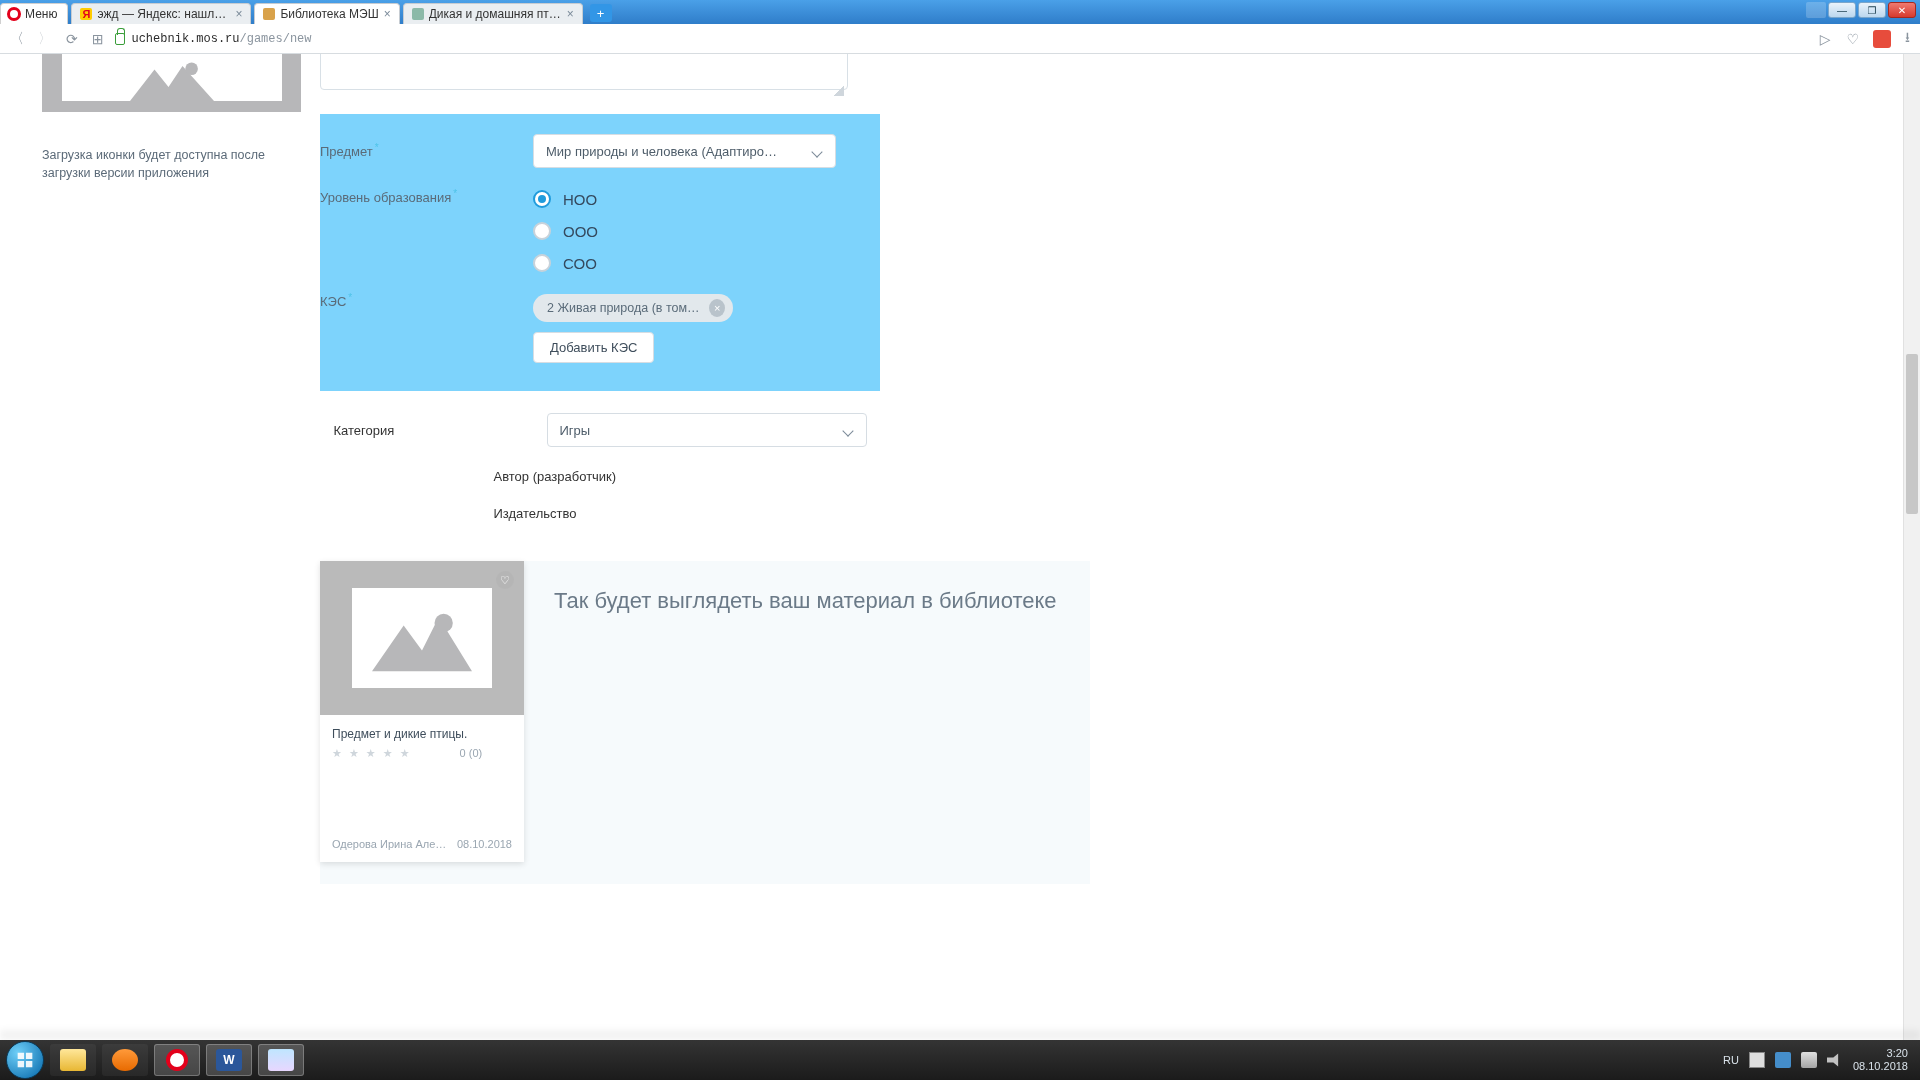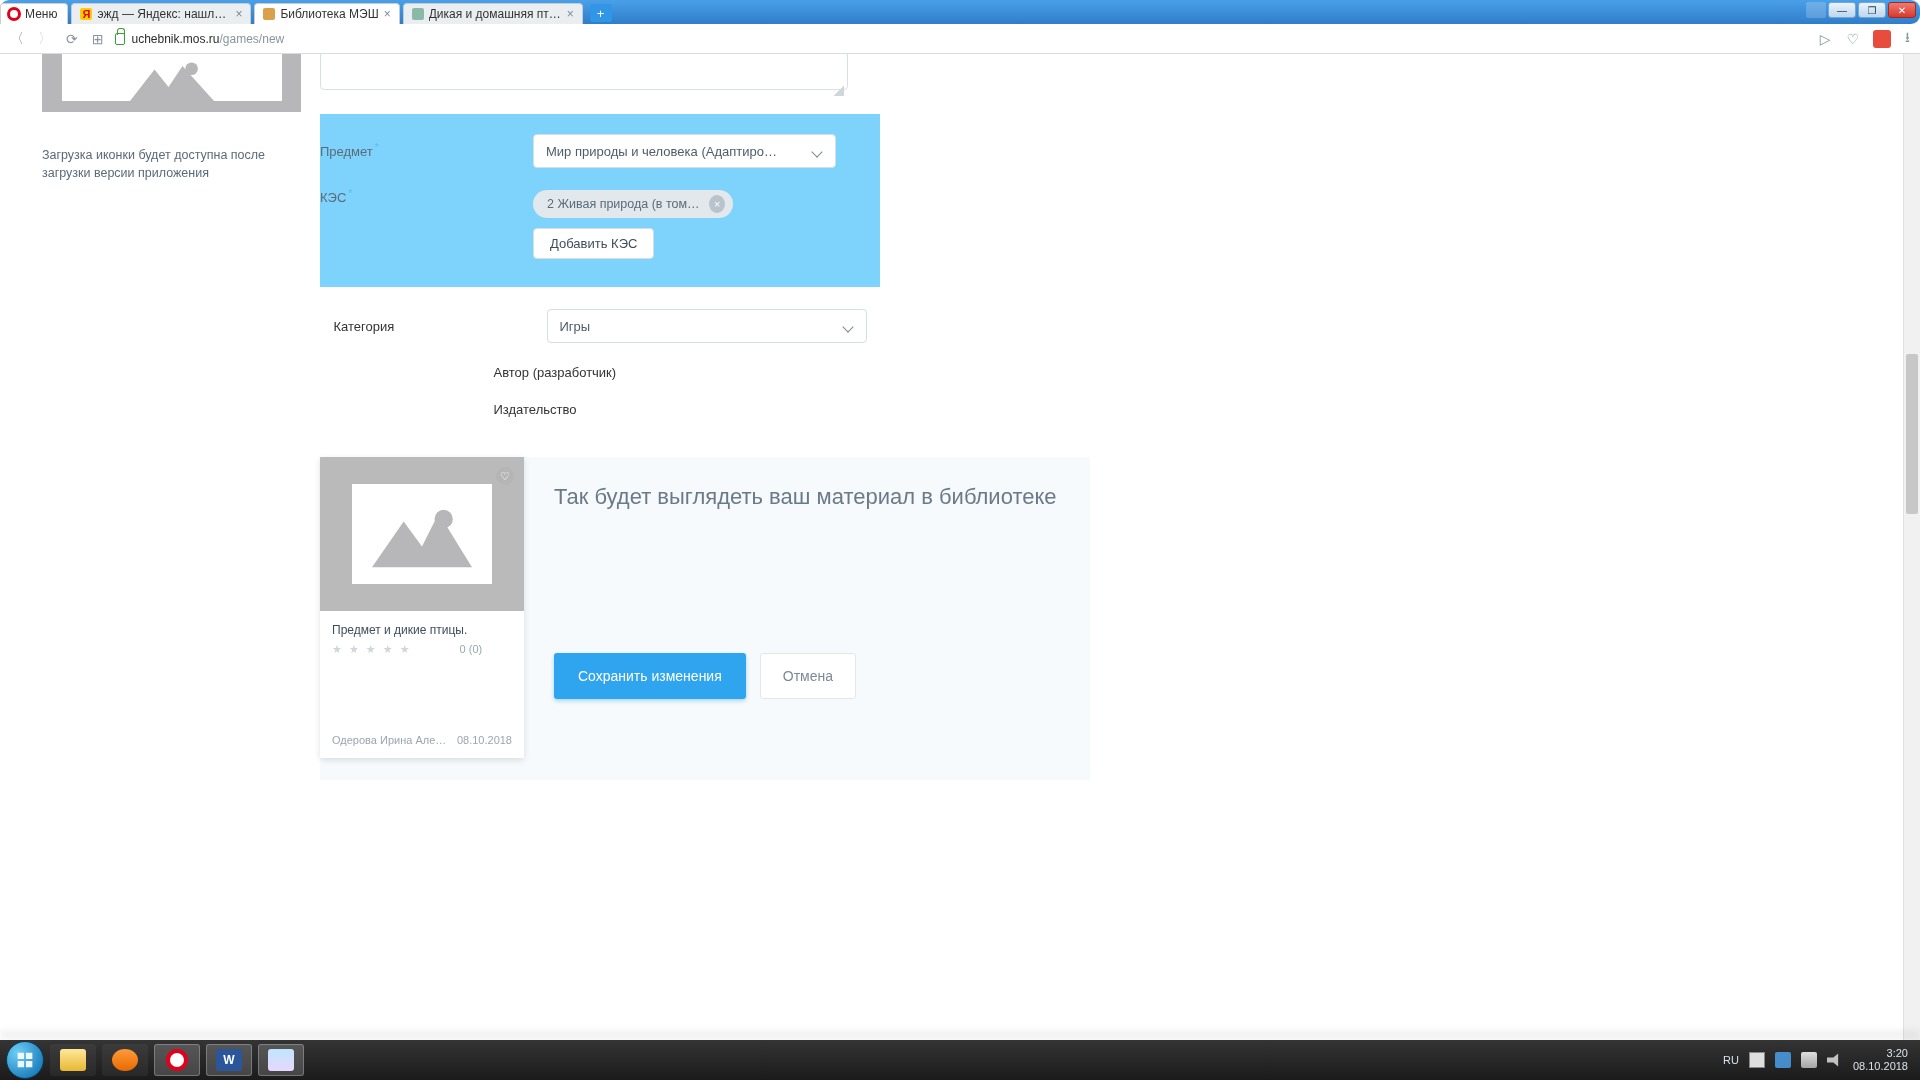--- a/index.html
+++ b/index.html
@@ -1,36 +1,36 @@
 <!DOCTYPE html>
 <html><head>
 <meta charset="utf-8">
 <style>
   * { box-sizing: border-box; margin: 0; padding: 0; }
   body { font-family: "Segoe UI", Arial, sans-serif; font-size: 13px; color: #333; background: #fff; overflow: hidden; width: 1920px; height: 1080px; }
 
   
-  .titlebar { height: 24px; background: linear-gradient(#4aa0e8,#2f7dc9); position: relative; border-radius: 9px; }
+  .titlebar { height: 24px; background: linear-gradient(#4aa0e8,#2f7dc9); position: relative; }
   .tabstrip { position: absolute; top: 0; left: 0; height: 24px; display: flex; align-items: flex-end; }
   .menu-btn { display: flex; align-items: center; gap: 4px; background: #fff; border: 1px solid #d0d0d0; border-bottom: none; border-radius: 4px 4px 0 0; padding: 3px 10px 3px 6px; margin-right: 3px; font-size: 12px; }
   .opera-o { width: 14px; height: 14px; border: 3px solid #e3001b; border-radius: 50%; }
   .tab { display: flex; align-items: center; gap: 5px; background: #eaeef1; border: 1px solid #c6ccd2; border-bottom: none; border-radius: 4px 4px 0 0; padding: 3px 8px; font-size: 12px; color: #333; max-width: 180px; margin-right: 3px; }
   .tab.active { background: #fff; }
   .tab .favicon { width: 12px; height: 12px; background: #8aa; border-radius: 2px; flex: none; }
   .tab .fav-y { background: #ffcc00; color: #e3001b; font-weight: bold; font-size: 11px; line-height: 12px; text-align: center; }
   .tab .close { color: #7a8a99; font-size: 12px; margin-left: auto; }
   .newtab { width: 22px; height: 18px; border-radius: 3px; background: #3296e6; color: #fff; display: flex; align-items: center; justify-content: center; font-size: 13px; margin-left: 4px; margin-bottom: 2px; }
   .win-btns { position: absolute; top: 2px; right: 4px; display: flex; gap: 2px; }
   .win-btn { width: 28px; height: 16px; background: linear-gradient(#eaf3fb,#bcd7ee); border: 1px solid #7aa6cc; border-radius: 3px; display:flex; align-items:center; justify-content:center; font-size:10px; color:#245; }
   .win-btn.cls { background: linear-gradient(#f07a70,#d73a2d); border-color:#a5281e; color:#fff; }
   .win-tool { width: 20px; height: 16px; background: rgba(255,255,255,.2); border-radius: 2px; }
 
   .navbar { height: 30px; border-bottom: 1px solid #d7dce0; display: flex; align-items: center; padding: 0 8px; gap: 10px; font-size: 12px; color: #6b7680; }
   .nav-icon { color: #8a949e; font-size: 14px; padding: 0 2px; }
-  .url { display: flex; align-items: center; gap: 6px; flex: 0 1 auto; }
+  .url { display: flex; align-items: center; gap: 6px; flex: 0 1 auto; font-family: Liberation Mono, monospace; }
   .lock { width: 10px; height: 12px; border: 1px solid #3a9e3a; border-radius: 2px; position: relative; }
   .lock::before { content:''; position:absolute; top:-6px; left:1px; width:6px; height:6px; border:1px solid #3a9e3a; border-bottom:none; border-radius:3px 3px 0 0; }
   .url-text span.host { color:#2b2b2b; }
   .navbar .right { margin-left: auto; display: flex; align-items: center; gap: 12px; }
 
   
   .viewport { position: absolute; top: 54px; left: 0; right: 0; bottom: 40px; overflow: hidden; background: #fff; }
   .scrollbar { position:absolute; top:54px; right:0; bottom:40px; width:17px; background:#f1f1f1; border-left:1px solid #e1e1e1; }
   .scroll-thumb { position:absolute; left:2px; right:2px; top:300px; height:160px; background:#c7c7c7; border-radius:2px; }
 
@@ -169,20 +169,37 @@
 
       <div class="form-panel">
         <div class="row">
           <div class="lbl req">Предмет</div>
           <div class="select">
             <span style="white-space:nowrap;overflow:hidden;text-overflow:ellipsis;text-align:right;">Мир природы и человека (Адаптиро…</span>
             <span class="chev"></span>
           </div>
         </div>
 
+        <div class="row" style="align-items:flex-start;">
+          <div class="lbl req">Уровень образования</div>
+          <div class="radio-group">
+            <label class="radio checked">
+                <span class="dot"></span>
+                <span>НОО</span>
+              </label>
+            <label class="radio">
+                <span class="dot"></span>
+                <span>ООО</span>
+              </label>
+            <label class="radio">
+                <span class="dot"></span>
+                <span>СОО</span>
+              </label>
+          </div>
+        </div>
 
         <div class="row" style="align-items:flex-start; margin-bottom:0;">
           <div class="lbl req">КЭС</div>
           <div>
             <span class="chip">
               <span style="white-space:nowrap;overflow:hidden;text-overflow:ellipsis;">2 Живая природа (в том чис…</span>
               <span class="x">×</span>
             </span><br>
             <button class="btn-outline">Добавить КЭС</button>
           </div>
@@ -220,24 +237,20 @@
             <div class="card-title">Предмет и дикие птицы.</div>
             <div class="stars">★ ★ ★ ★ ★ <span style="color:#9aa6b1;letter-spacing:0;margin-left:43px;">0 (0)</span></div>
           </div>
           <div class="card-foot">
             <span>Одерова Ирина Але…</span>
             <span>08.10.2018</span>
           </div>
         </div>
         <div class="preview-right">
           <div class="preview-text">Так будет выглядеть ваш материал в библиотеке</div>
-          <div class="actions">
-            <button class="btn-primary">Сохранить изменения</button>
-            <button class="btn-ghost">Отмена</button>
-          </div>
         </div>
       </div>
 
     </div>
   </div>
 </div>
 
 <div class="scrollbar">
   <div class="scroll-thumb"></div>
 </div>

